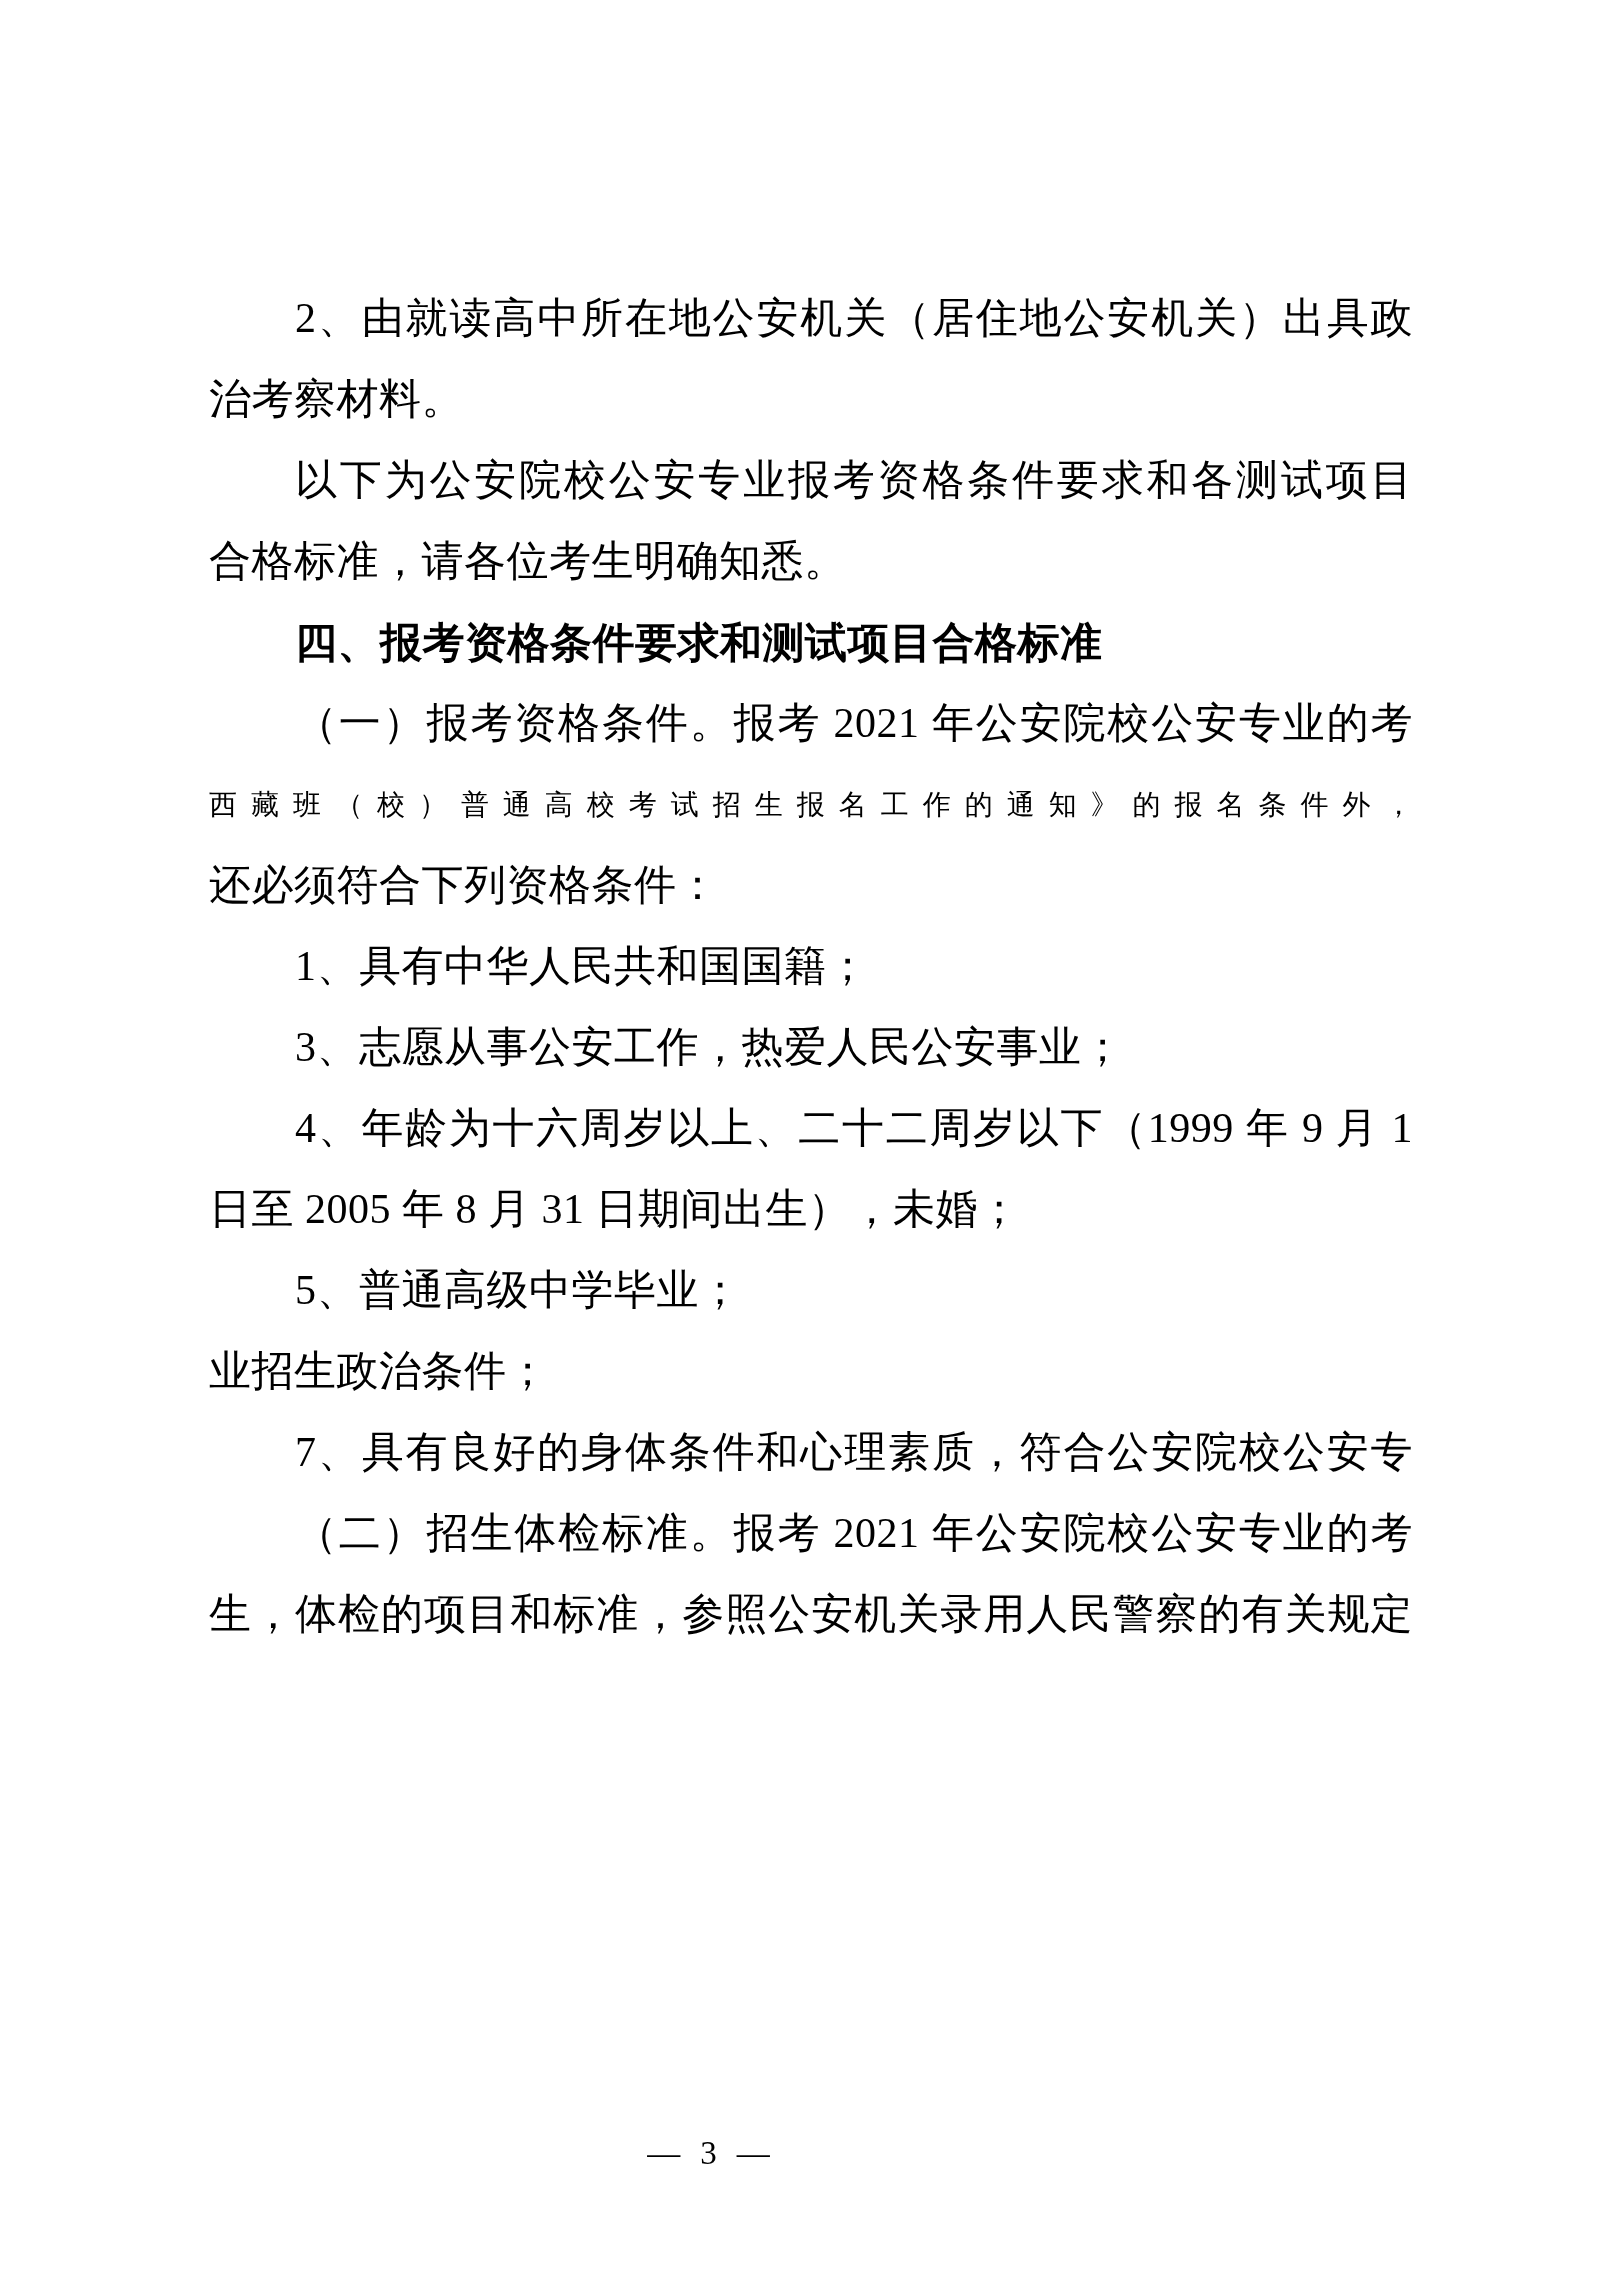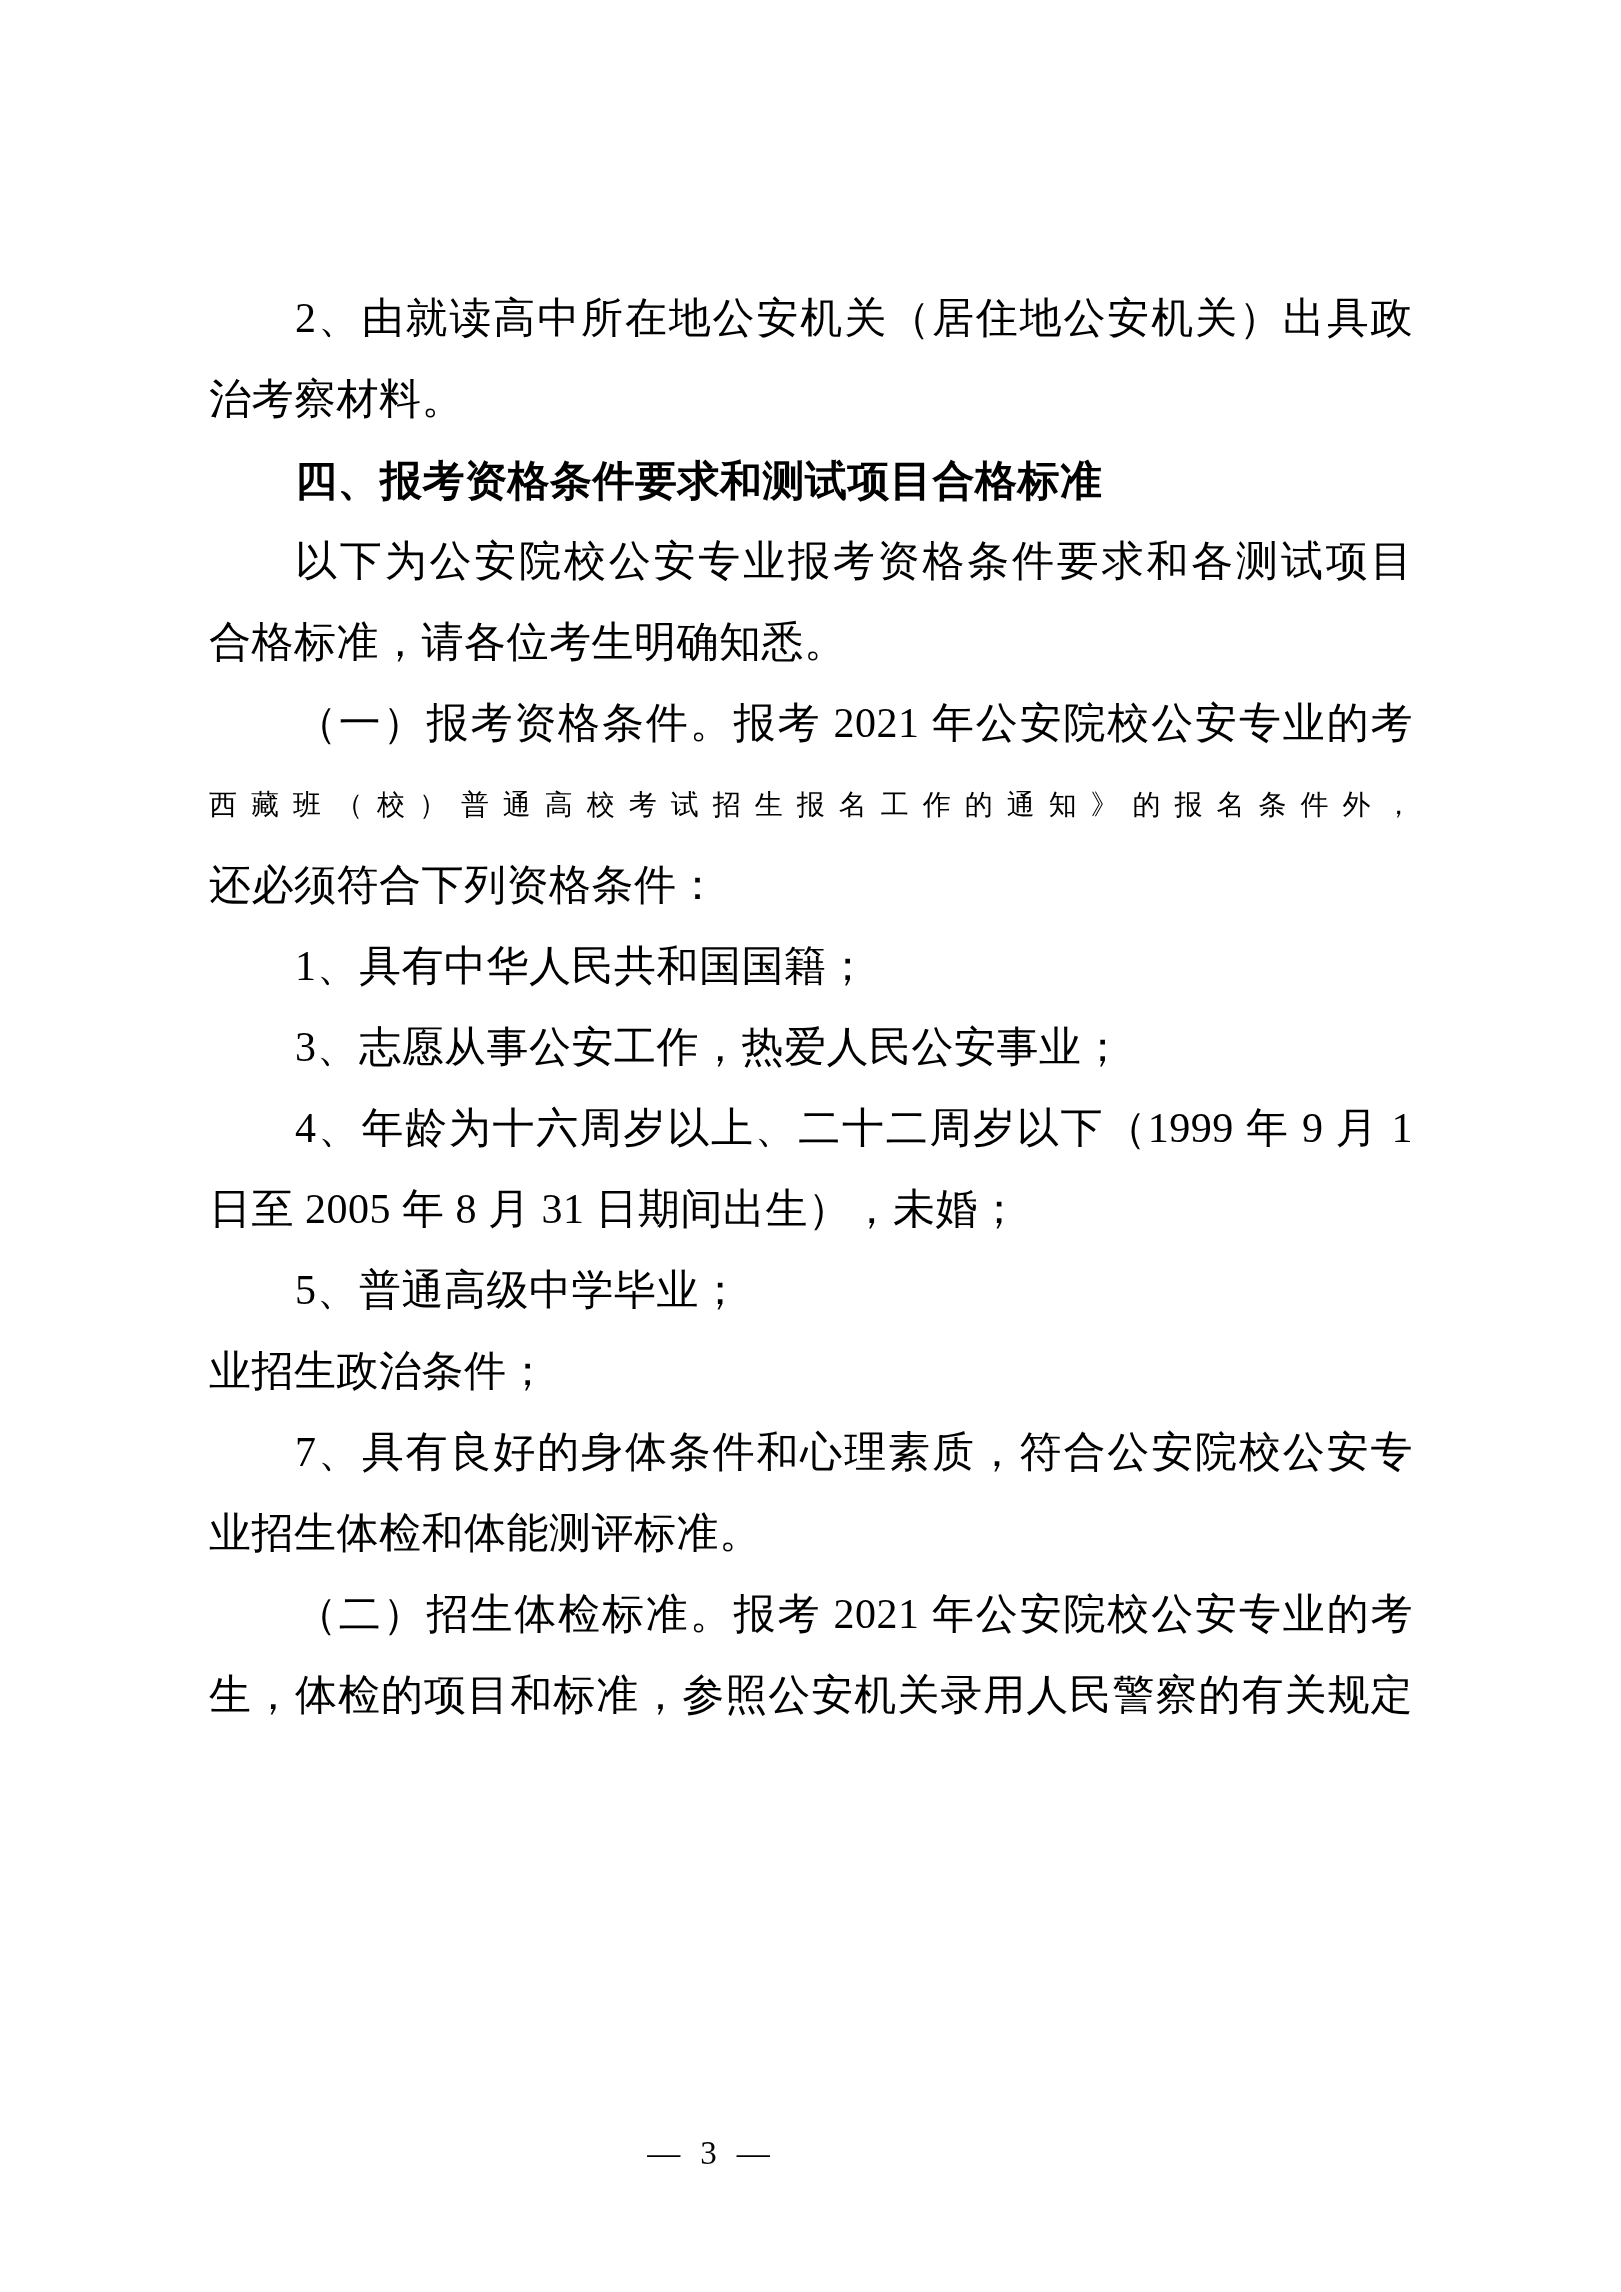--- a/index.html
+++ b/index.html
@@ -52,26 +52,26 @@
 
 <div class="page">
   <main class="textblock">
 
     <section class="para">
       <div class="line indent j">2、由就读高中所在地公安机关（居住地公安机关）出具政</div>
       <div class="line">治考察材料。</div>
     </section>
 
     <section class="para">
-      <div class="line indent heading">四、报考资格条件要求和测试项目合格标准</div>
+      <div class="line indent j">以下为公安院校公安专业报考资格条件要求和各测试项目</div>
+      <div class="line">合格标准，请各位考生明确知悉。</div>
     </section>
 
     <section class="para">
-      <div class="line indent j">以下为公安院校公安专业报考资格条件要求和各测试项目</div>
-      <div class="line">合格标准，请各位考生明确知悉。</div>
+      <div class="line indent heading">四、报考资格条件要求和测试项目合格标准</div>
     </section>
 
     <section class="para">
       <div class="line indent j">（一）报考资格条件。报考 2021 年公安院校公安专业的考</div>
       <div class="line j tight">西藏班（校）普通高校考试招生报名工作的通知》的报名条件外，</div>
       <div class="line">还必须符合下列资格条件：</div>
     </section>
 
     <section class="para">
       <div class="line indent">1、具有中华人民共和国国籍；</div>
@@ -90,21 +90,20 @@
     <section class="para">
       <div class="line indent">5、普通高级中学毕业；</div>
     </section>
 
     <section class="para">
       <div class="line">业招生政治条件；</div>
     </section>
 
     <section class="para">
       <div class="line indent j">7、具有良好的身体条件和心理素质，符合公安院校公安专</div>
-      <div class="line">业招生体检和体能测评标准。</div>
     </section>
 
     <section class="para">
       <div class="line indent j">（二）招生体检标准。报考 2021 年公安院校公安专业的考</div>
       <div class="line j">生，体检的项目和标准，参照公安机关录用人民警察的有关规定</div>
     </section>
 
   </main>
 
   <footer class="footer">

